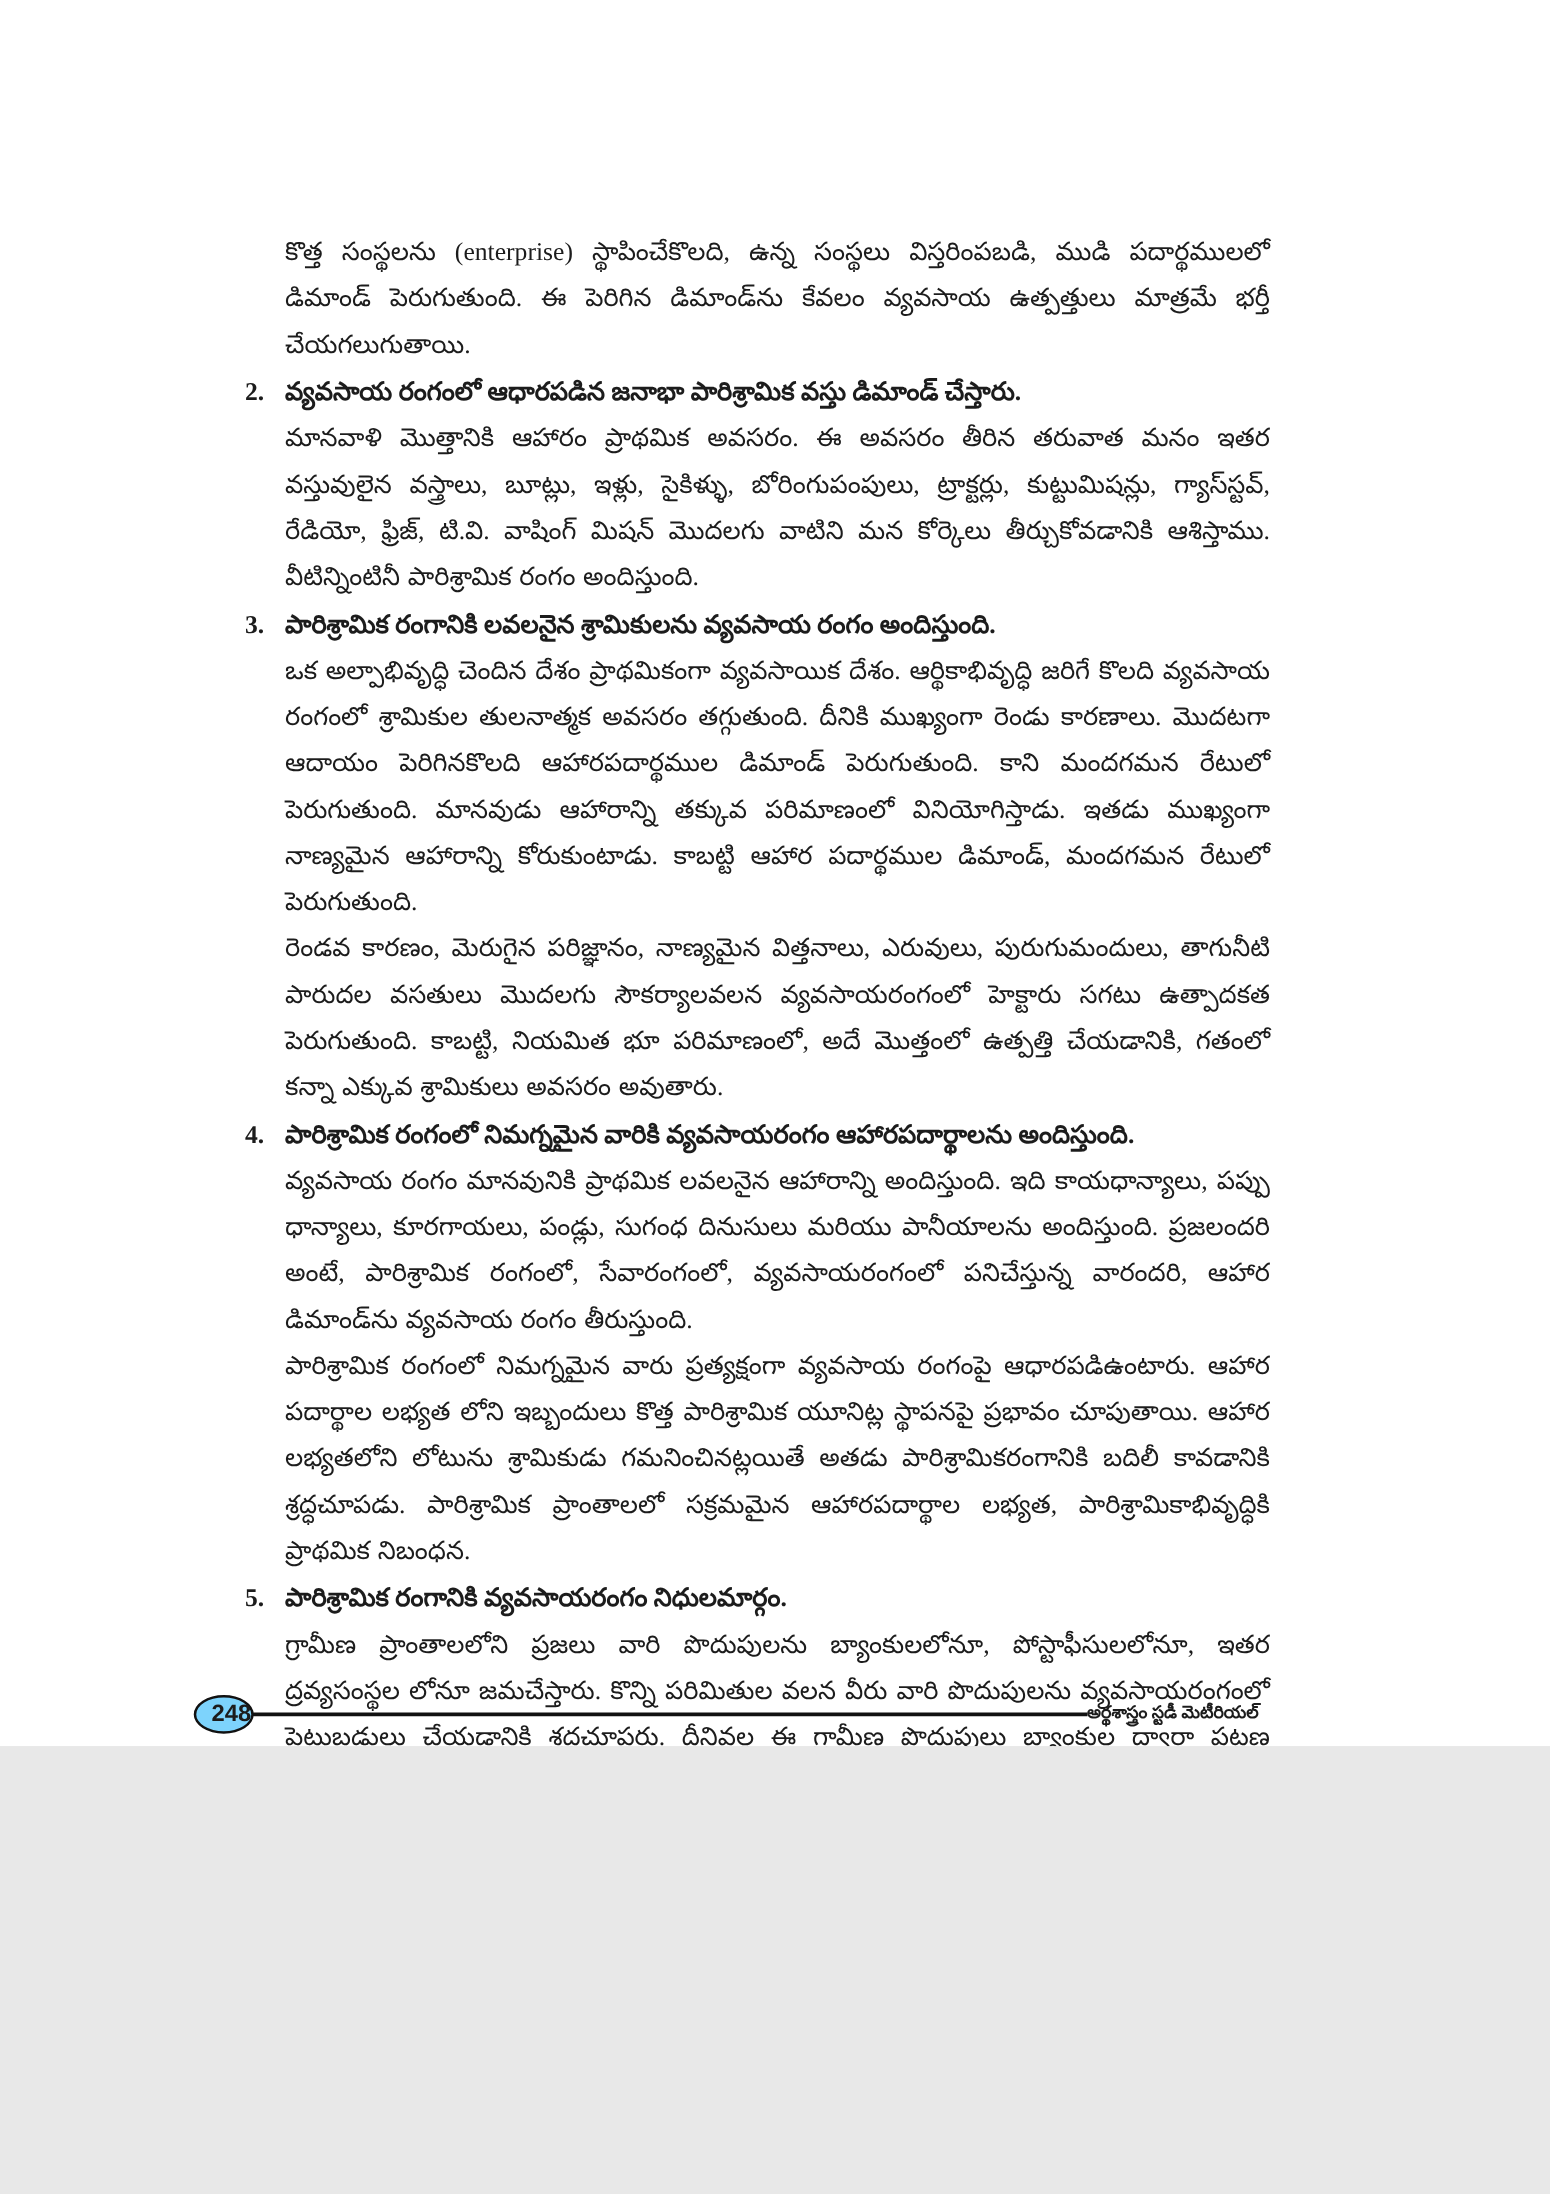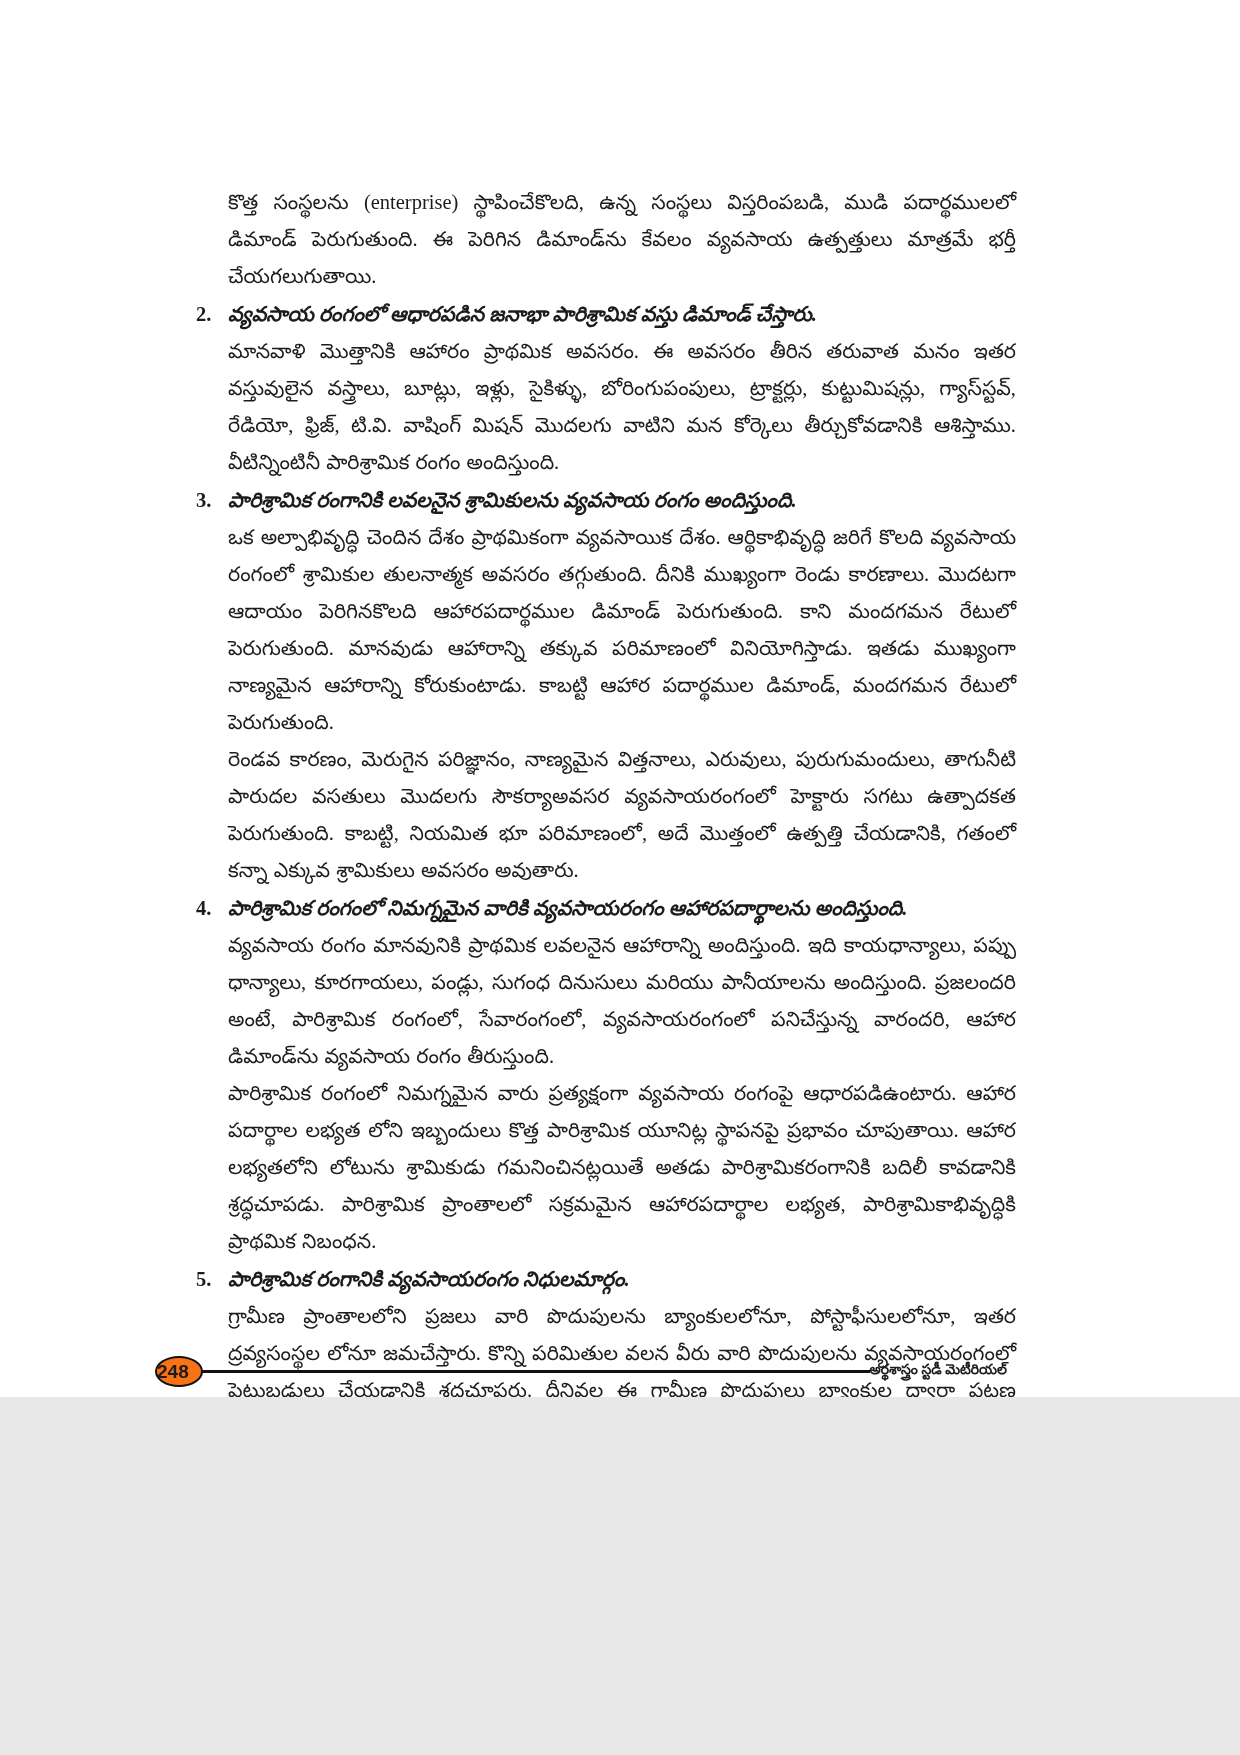--- a/index.html
+++ b/index.html
@@ -31,41 +31,41 @@
   .item-head {
     display: flex;
     font-weight: bold;
     font-size: 20.5px;
     line-height: 37px;
   }
   .item-num {
     width: 32px;
     flex: 0 0 32px;
   }
-  .item-heading { flex: 1; font-style: italic; }
+  .item-heading { flex: 1; }
   .footer {
     position: absolute;
     top: 1356px;
     left: 155px;
     width: 852px;
     display: flex;
     align-items: center;
   }
   .page-badge {
     border: 2.5px solid #111;
     border-radius: 50%;
     min-width: 48px;
     height: 31px;
     display: flex;
     align-items: center;
-    justify-content: flex-start;
+    justify-content: flex-end;
     font-weight: bold;
     font-size: 19px;
     font-family: "Liberation Sans", sans-serif;
-    background: #f97316;
+    background: #7dd3fc;
     z-index: 1;
   }
   .footer-rule {
     flex: 1;
     height: 3.5px;
     background: #111;
     margin-left: -2px;
   }
   .footer-title {
     font-weight: bold;
@@ -89,21 +89,21 @@
       </div>
       <p class="para">మానవాళి మొత్తానికి ఆహారం ప్రాథమిక అవసరం. ఈ అవసరం తీరిన తరువాత మనం ఇతర వస్తువులైన వస్త్రాలు, బూట్లు, ఇళ్లు, సైకిళ్ళు, బోరింగుపంపులు, ట్రాక్టర్లు, కుట్టుమిషన్లు, గ్యాస్‌స్టవ్, రేడియో, ఫ్రిజ్, టి.వి. వాషింగ్ మిషన్ మొదలగు వాటిని మన కోర్కెలు తీర్చుకోవడానికి ఆశిస్తాము. వీటిన్నింటినీ పారిశ్రామిక రంగం అందిస్తుంది.</p>
     </div>
 
     <div class="item">
       <div class="item-head">
         <span class="item-num">3.</span>
         <span class="item-heading">పారిశ్రామిక రంగానికి లవలనైన శ్రామికులను వ్యవసాయ రంగం అందిస్తుంది.</span>
       </div>
       <p class="para">ఒక అల్పాభివృద్ధి చెందిన దేశం ప్రాథమికంగా వ్యవసాయిక దేశం. ఆర్థికాభివృద్ధి జరిగే కొలది వ్యవసాయ రంగంలో శ్రామికుల తులనాత్మక అవసరం తగ్గుతుంది. దీనికి ముఖ్యంగా రెండు కారణాలు. మొదటగా ఆదాయం పెరిగినకొలది ఆహారపదార్థముల డిమాండ్ పెరుగుతుంది. కాని మందగమన రేటులో పెరుగుతుంది. మానవుడు ఆహారాన్ని తక్కువ పరిమాణంలో వినియోగిస్తాడు. ఇతడు ముఖ్యంగా నాణ్యమైన ఆహారాన్ని కోరుకుంటాడు. కాబట్టి ఆహార పదార్థముల డిమాండ్, మందగమన రేటులో పెరుగుతుంది.</p>
-      <p class="para">రెండవ కారణం, మెరుగైన పరిజ్ఞానం, నాణ్యమైన విత్తనాలు, ఎరువులు, పురుగుమందులు, తాగునీటి పారుదల వసతులు మొదలగు సౌకర్యాఅవసర వ్యవసాయరంగంలో హెక్టారు సగటు ఉత్పాదకత పెరుగుతుంది. కాబట్టి, నియమిత భూ పరిమాణంలో, అదే మొత్తంలో ఉత్పత్తి చేయడానికి, గతంలో కన్నా ఎక్కువ శ్రామికులు అవసరం అవుతారు.</p>
+      <p class="para">రెండవ కారణం, మెరుగైన పరిజ్ఞానం, నాణ్యమైన విత్తనాలు, ఎరువులు, పురుగుమందులు, తాగునీటి పారుదల వసతులు మొదలగు సౌకర్యాలవలన వ్యవసాయరంగంలో హెక్టారు సగటు ఉత్పాదకత పెరుగుతుంది. కాబట్టి, నియమిత భూ పరిమాణంలో, అదే మొత్తంలో ఉత్పత్తి చేయడానికి, గతంలో కన్నా ఎక్కువ శ్రామికులు అవసరం అవుతారు.</p>
     </div>
 
     <div class="item">
       <div class="item-head">
         <span class="item-num">4.</span>
         <span class="item-heading">పారిశ్రామిక రంగంలో నిమగ్నమైన వారికి వ్యవసాయరంగం ఆహారపదార్థాలను అందిస్తుంది.</span>
       </div>
       <p class="para">వ్యవసాయ రంగం మానవునికి ప్రాథమిక లవలనైన ఆహారాన్ని అందిస్తుంది. ఇది కాయధాన్యాలు, పప్పు ధాన్యాలు, కూరగాయలు, పండ్లు, సుగంధ దినుసులు మరియు పానీయాలను అందిస్తుంది. ప్రజలందరి అంటే, పారిశ్రామిక రంగంలో, సేవారంగంలో, వ్యవసాయరంగంలో పనిచేస్తున్న వారందరి, ఆహార డిమాండ్‌ను వ్యవసాయ రంగం తీరుస్తుంది.</p>
       <p class="para">పారిశ్రామిక రంగంలో నిమగ్నమైన వారు ప్రత్యక్షంగా వ్యవసాయ రంగంపై ఆధారపడిఉంటారు. ఆహార పదార్థాల లభ్యత లోని ఇబ్బందులు కొత్త పారిశ్రామిక యూనిట్ల స్థాపనపై ప్రభావం చూపుతాయి. ఆహార లభ్యతలోని లోటును శ్రామికుడు గమనించినట్లయితే అతడు పారిశ్రామికరంగానికి బదిలీ కావడానికి శ్రద్ధచూపడు. పారిశ్రామిక ప్రాంతాలలో సక్రమమైన ఆహారపదార్థాల లభ్యత, పారిశ్రామికాభివృద్ధికి ప్రాథమిక నిబంధన.</p>
     </div>

